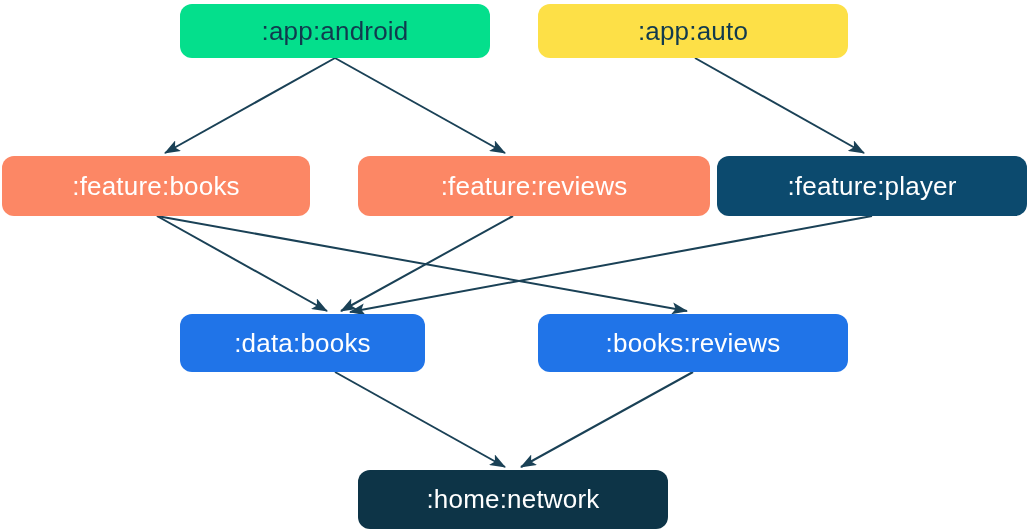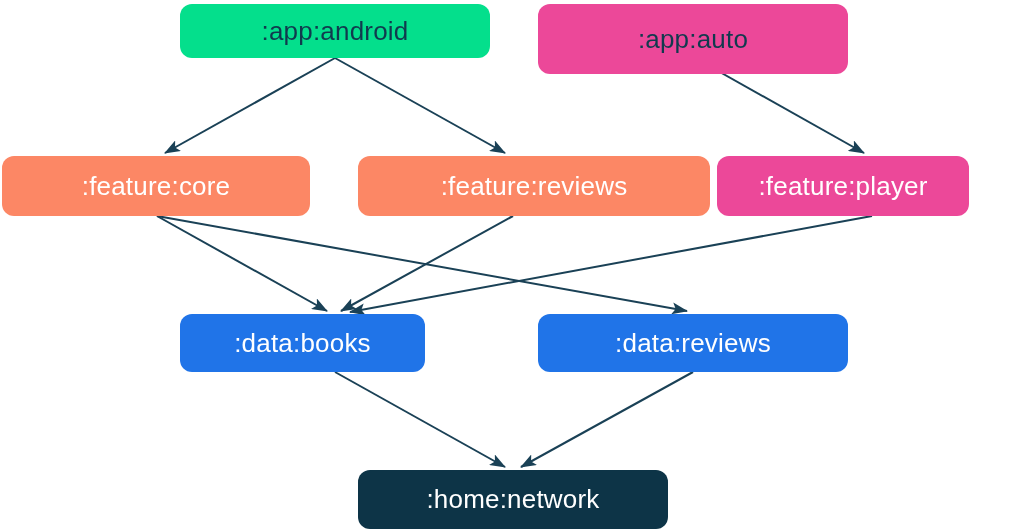--- a/index.html
+++ b/index.html
@@ -58,41 +58,41 @@
       <line x1="513" y1="216" x2="341" y2="311" stroke="#1a4156" stroke-width="2" marker-end="url(#arrowhead)"></line>
       <line x1="872" y1="216" x2="350" y2="312" stroke="#1a4156" stroke-width="2" marker-end="url(#arrowhead)"></line>
       <line x1="335" y1="372" x2="505" y2="467" stroke="#1a4156" stroke-width="2" marker-end="url(#arrowhead)"></line>
       <line x1="693" y1="372" x2="521" y2="467" stroke="#1a4156" stroke-width="2" marker-end="url(#arrowhead)"></line>
     </svg>
 
   <div class="node" style="left: 180px; top: 4px; width: 310px; height: 54px; background: rgb(4, 223, 140); color: rgb(17, 58, 78);">
     <span class="node-label">:app:android</span>
   </div>
 
-  <div class="node" style="left: 538px; top: 4px; width: 310px; height: 70px; background: #ec4899; color: rgb(17, 58, 78);">
+  <div class="node" style="left: 538px; top: 4px; width: 310px; height: 54px; background: #fde047; color: rgb(17, 58, 78);">
     <span class="node-label">:app:auto</span>
   </div>
 
   <div class="node" style="left: 2px; top: 156px; width: 308px; height: 60px; background: rgb(252, 135, 101); color: rgb(255, 255, 255);">
-    <span class="node-label">:feature:core</span>
+    <span class="node-label">:feature:books</span>
   </div>
 
   <div class="node" style="left: 358px; top: 156px; width: 352px; height: 60px; background: rgb(252, 135, 101); color: rgb(255, 255, 255);">
     <span class="node-label">:feature:reviews</span>
   </div>
 
-  <div class="node" style="left: 717px; top: 156px; width: 252px; height: 60px; background: #ec4899; color: rgb(255, 255, 255);">
+  <div class="node" style="left: 717px; top: 156px; width: 310px; height: 60px; background: #0c4a6e; color: rgb(255, 255, 255);">
     <span class="node-label">:feature:player</span>
   </div>
 
   <div class="node" style="left: 180px; top: 314px; width: 245px; height: 58px; background: rgb(32, 116, 232); color: rgb(255, 255, 255);">
     <span class="node-label">:data:books</span>
   </div>
 
   <div class="node" style="left: 538px; top: 314px; width: 310px; height: 58px; background: rgb(32, 116, 232); color: rgb(255, 255, 255);">
-    <span class="node-label">:data:reviews</span>
+    <span class="node-label">:books:reviews</span>
   </div>
 
   <div class="node" style="left: 358px; top: 470px; width: 310px; height: 59px; background: rgb(13, 52, 71); color: rgb(255, 255, 255);">
     <span class="node-label">:home:network</span>
   </div>
 
 </div>
 
 </body></html>

